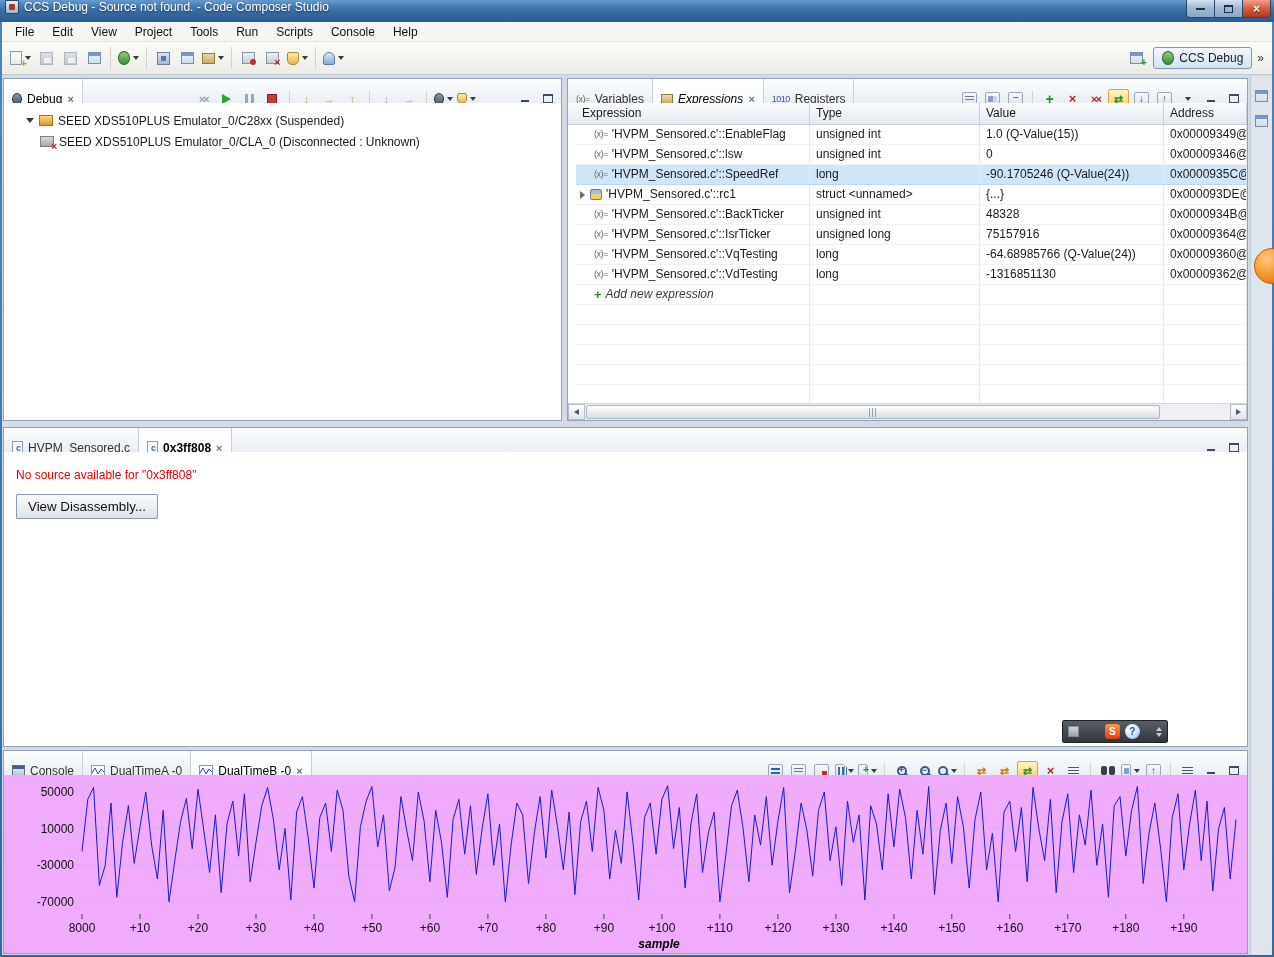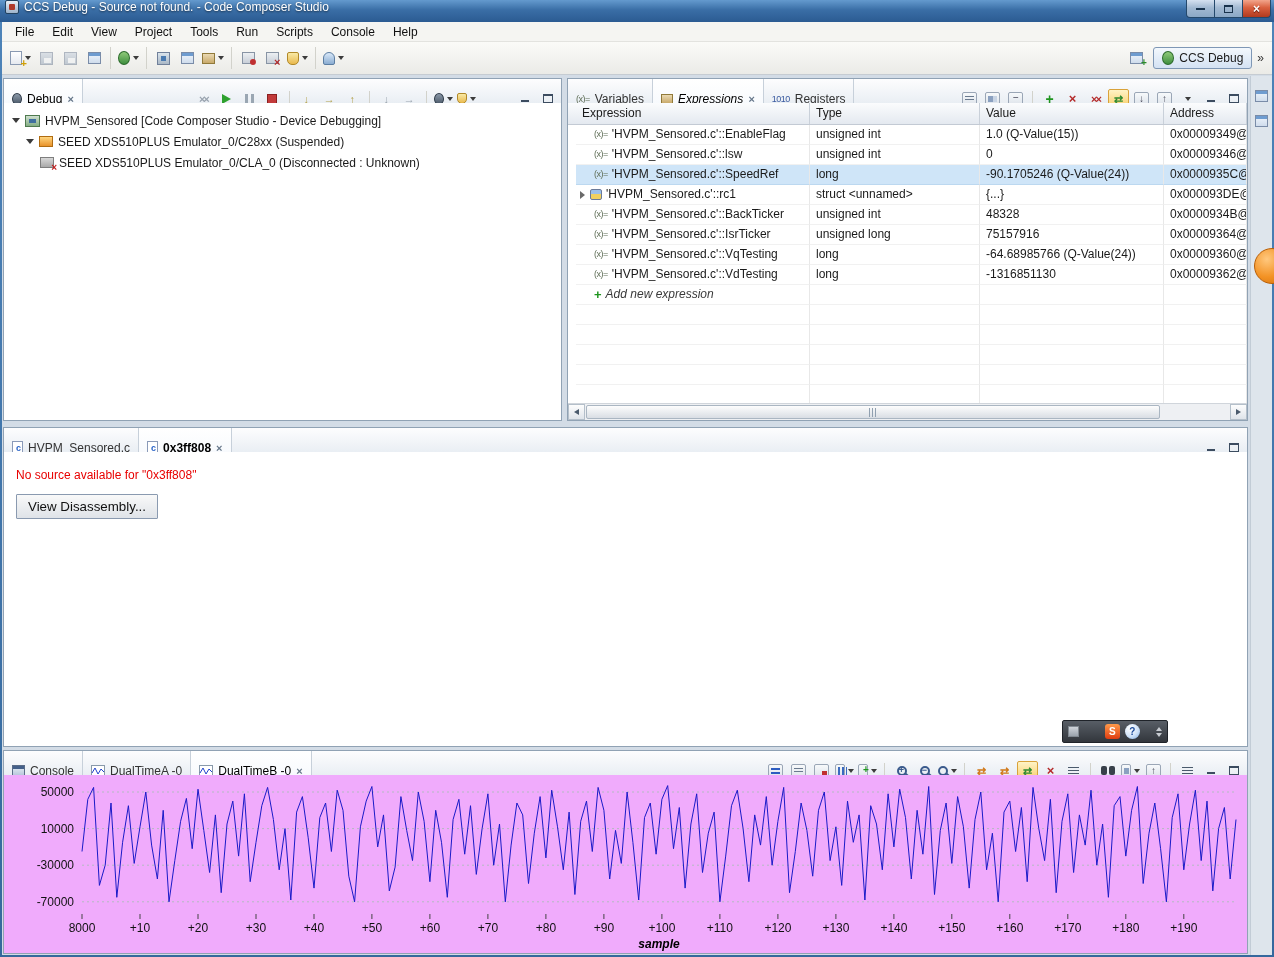--- a/index.html
+++ b/index.html
@@ -337,25 +337,20 @@
         <span class="tool">
             <span class="wmin"></span>
           </span>
         <span class="tool">
             <span class="wmax"></span>
           </span>
       </div>
     </div>
     <div class="pbody">
       <div class="tree">
-        <div class="trow" style="padding-left:8px">
-          <span class="twist"></span>
-          <span class="ic-target"></span>
-          <span>HVPM_Sensored [Code Composer Studio - Device Debugging]</span>
-        </div>
         <div class="trow" style="padding-left:22px">
           <span class="twist"></span>
           <span class="ic-core"></span>
           <span>SEED XDS510PLUS Emulator_0/C28xx (Suspended)</span>
         </div>
         <div class="trow" style="padding-left:36px">
           <span class="ic-disc"></span>
           <span>SEED XDS510PLUS Emulator_0/CLA_0 (Disconnected : Unknown)</span>
         </div>
       </div>

